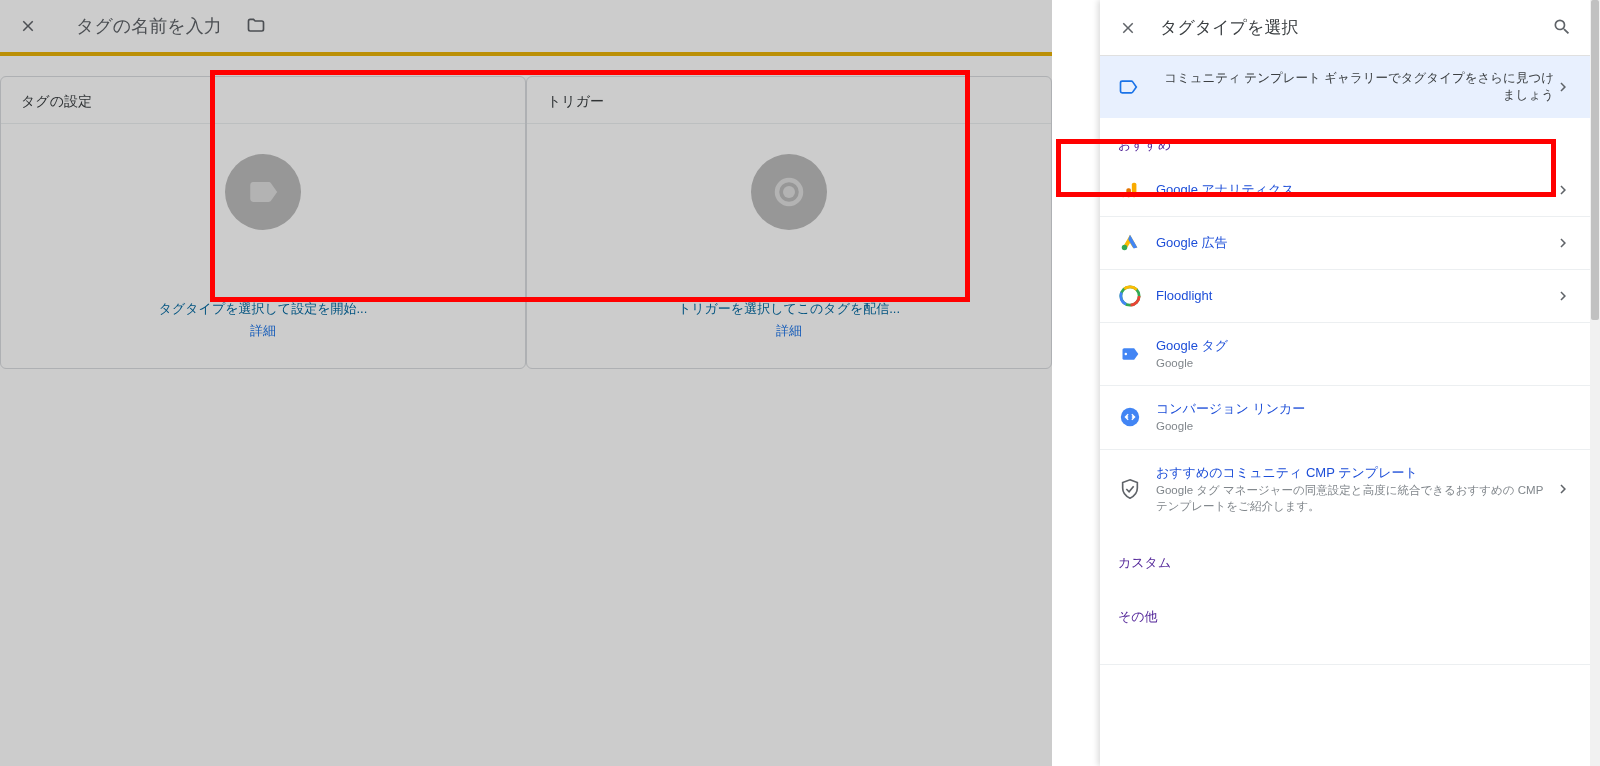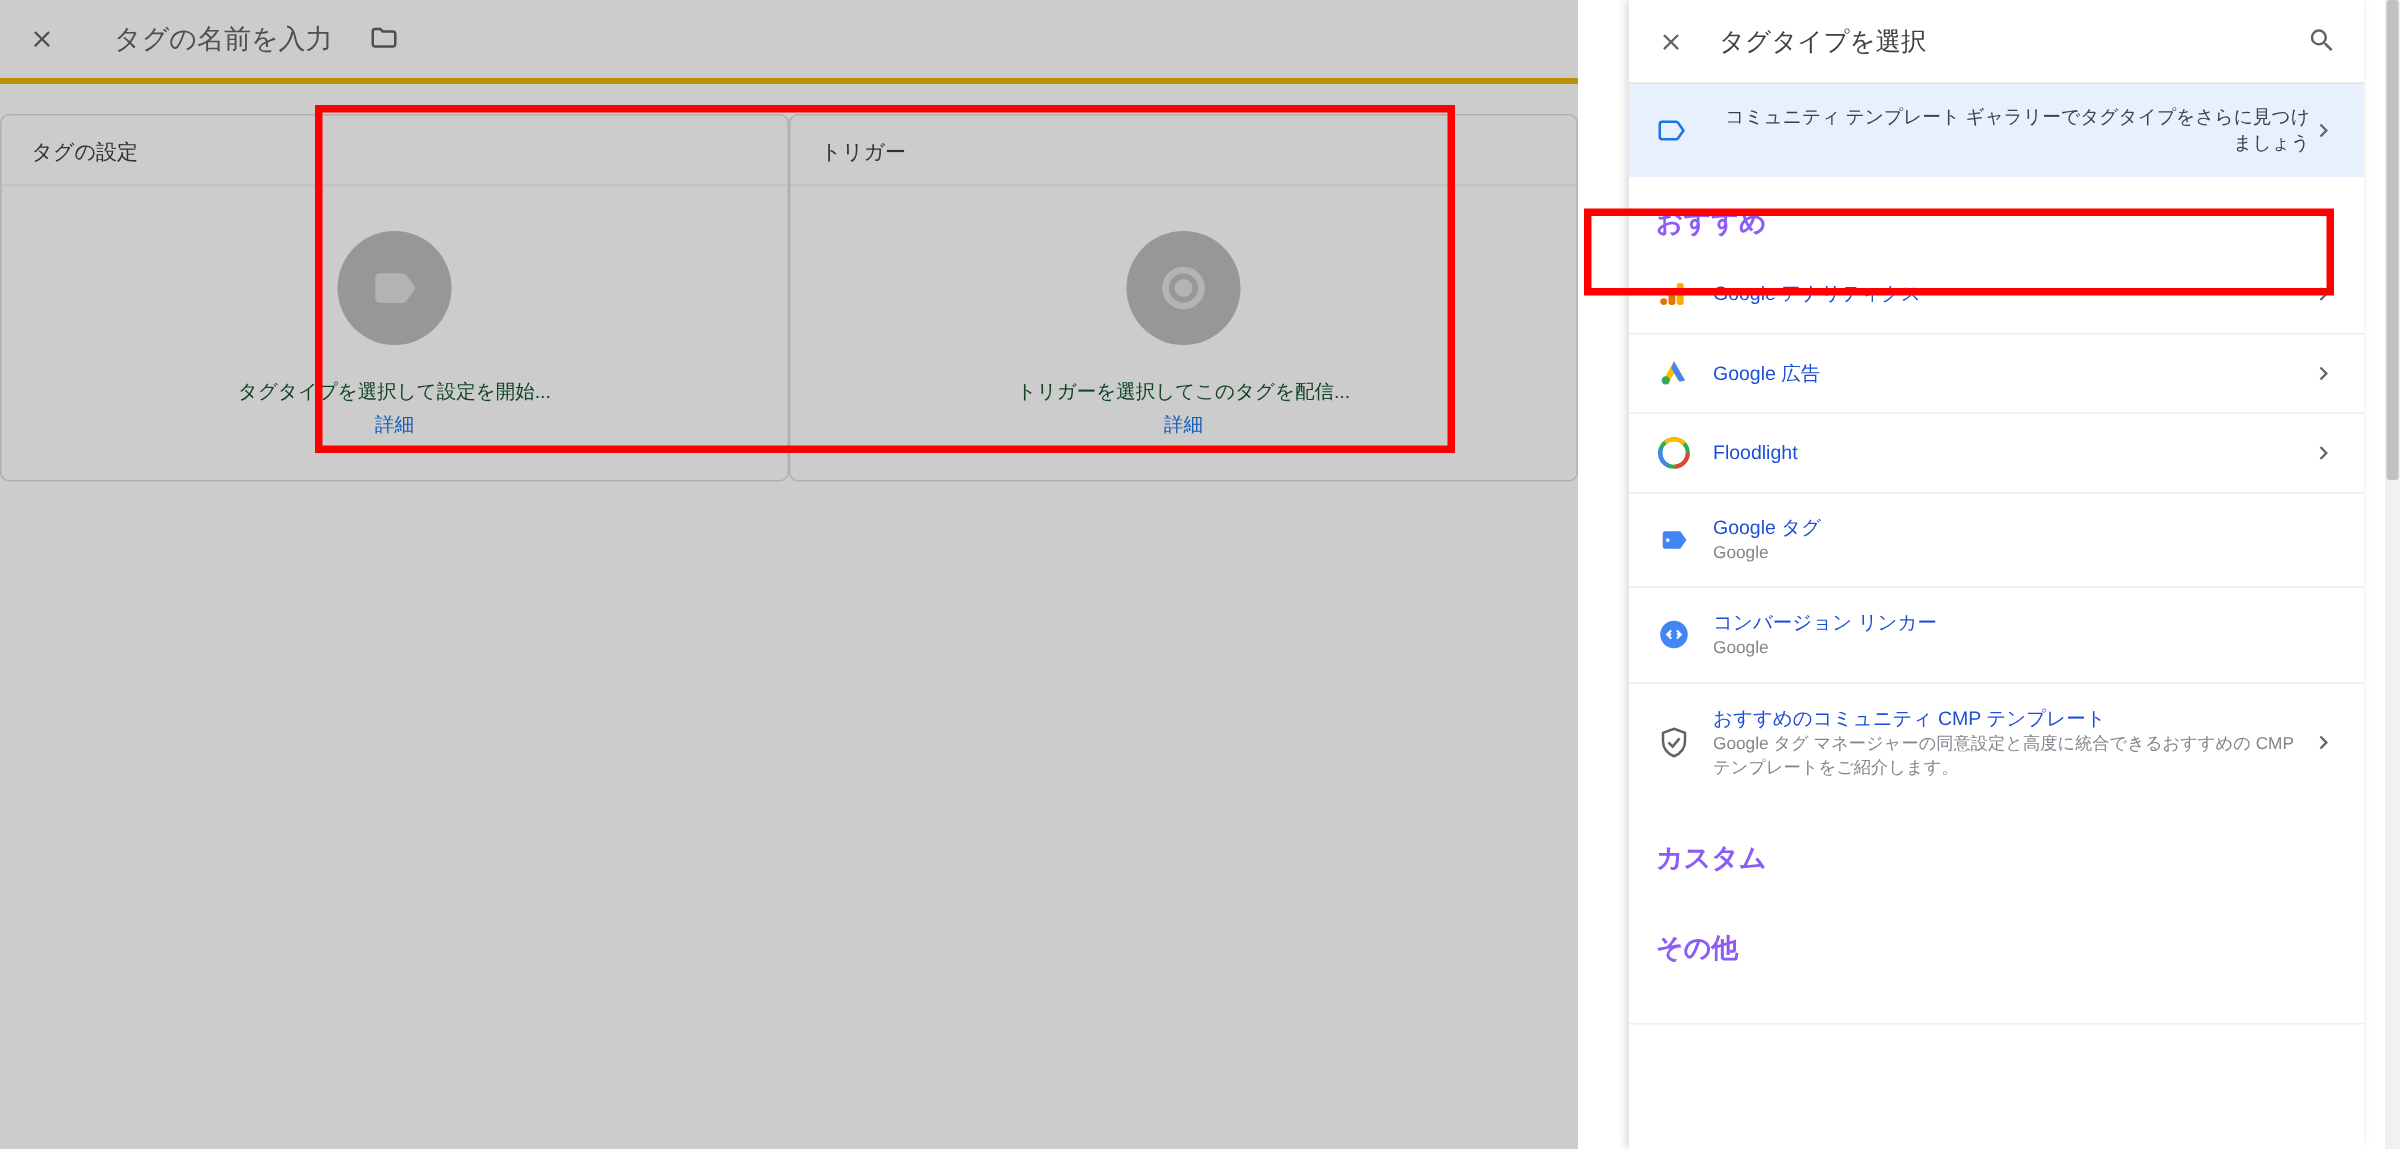--- a/index.html
+++ b/index.html
@@ -86,22 +86,23 @@
     .round-icon {
       width: 76px; height: 76px;
       border-radius: 50%;
       background: #bdbdbd;
       display: flex; align-items: center; justify-content: center;
       margin-bottom: 22px;
     }
     .round-icon svg { fill: #e0e0e0; }
     .placeholder-text {
       font-size: 13px;
-      color: #14532d;
+      color: #0369a1;
       margin-bottom: 4px;
+      margin-top: 48px;
     }
     .detail-link {
       font-size: 13px;
       color: #1a73e8;
       cursor: pointer;
     }
     
     .hl-box {
       position: absolute;
       border: 5px solid #ff0000;
@@ -113,21 +114,21 @@
       width: 760px; height: 232px;
     }
     .hl-right {
       top: 139px; left: 1056px;
       width: 500px; height: 58px;
       z-index: 30;
     }
     
     .right-panel {
       position: absolute;
-      top: 0; right: 24px;
+      top: 0; right: 10px;
       width: 490px; height: 766px;
       background: #fff;
       box-shadow: -2px 0 6px rgba(0,0,0,0.15);
       z-index: 10;
       overflow-y: auto;
     }
     .right-scrollbar {
       position: absolute;
       top: 0; right: 0;
       width: 10px; height: 766px;
@@ -177,23 +178,22 @@
       color: #3c4043;
       text-align: right;
     }
     .chev {
       width: 18px; height: 18px;
       color: #5f6368;
       flex-shrink: 0;
     }
     .section-label {
       padding: 18px 18px 10px;
-      font-size: 18px;
-      color: #8b5cf6;
-      font-weight: bold;
+      font-size: 13px;
+      color: #4c1d95;
     }
     .tag-row {
       display: flex;
       align-items: center;
       padding: 14px 18px;
       border-bottom: 1px solid #eceff1;
       cursor: pointer;
     }
     .tag-icon {
       width: 24px; height: 24px;

